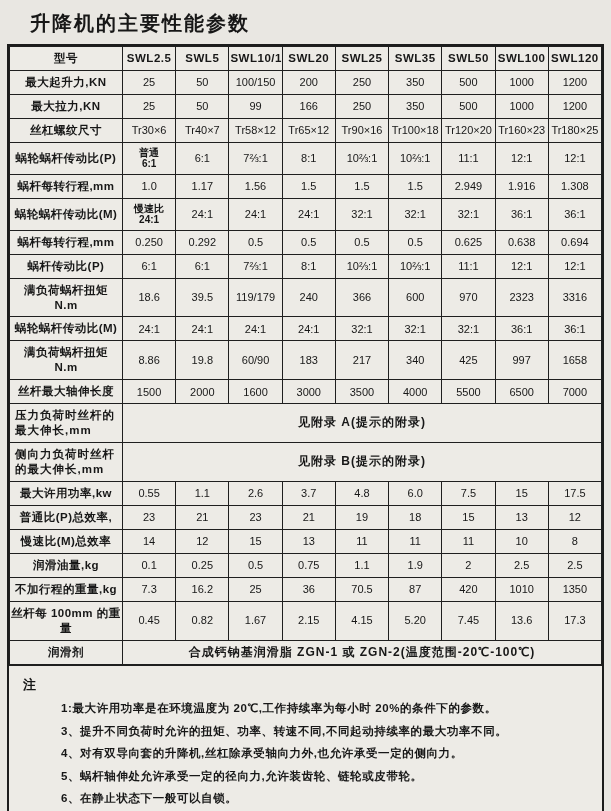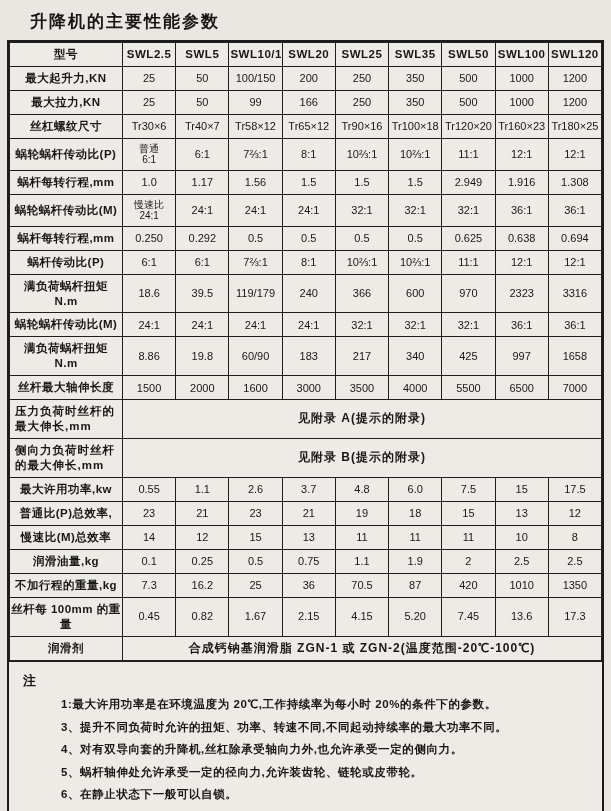--- a/index.html
+++ b/index.html
@@ -9,21 +9,21 @@
   }
   body {
     width: 611px;
     height: 811px;
     font-family: "Liberation Sans", sans-serif;
     color: #171717;
     position: relative;
     overflow: hidden;
   }
   .page-title {
-    font-size: 17px;
+    font-size: 20px;
     font-weight: bold;
     letter-spacing: 2px;
     padding: 10px 11px 7px 30px;
   }
   .frame {
     margin: 0 7px;
     border: 2px solid #1c1c1c;
     background: #edebe6;
   }
   table.params {
@@ -53,20 +53,21 @@
     margin-top: 8px;
   }
   table.params td.span-cell {
     font-weight: bold;
     font-size: 12px;
     letter-spacing: 1px;
   }
   table.params td.stacked {
     font-size: 10px;
     line-height: 1.15;
+    font-weight: bold;
   }
   .notes {
     padding: 8px 12px 18px 12px;
     font-weight: bold;
     border-top: 1px solid #1f1f1f;
   }
   .notes-heading {
     font-size: 13px;
     letter-spacing: 1px;
     margin: 2px 0 4px 2px;

